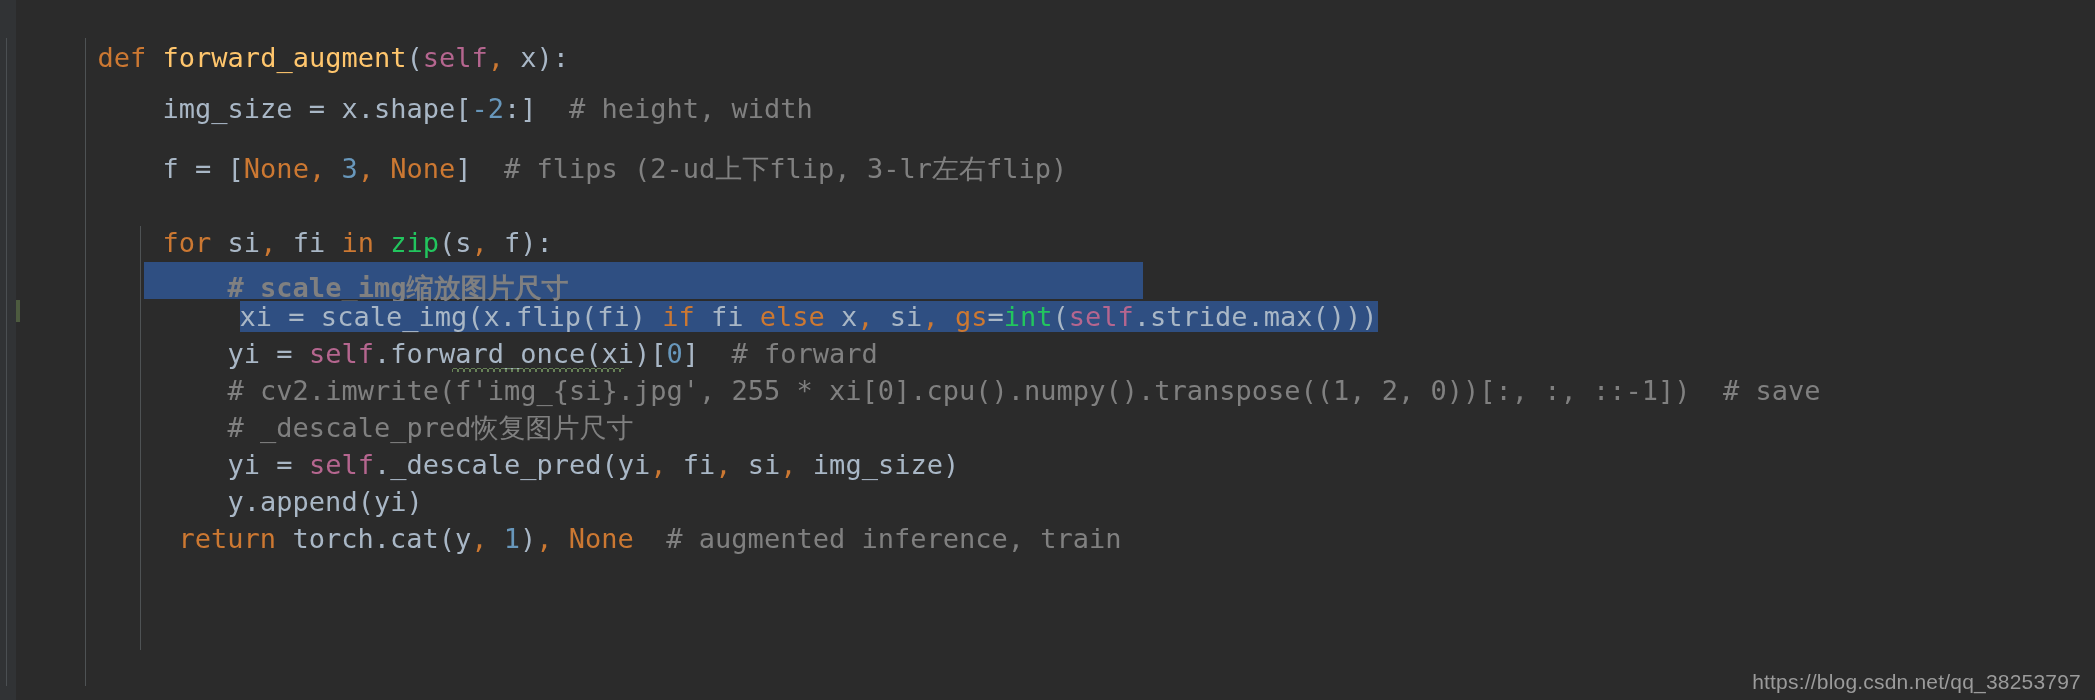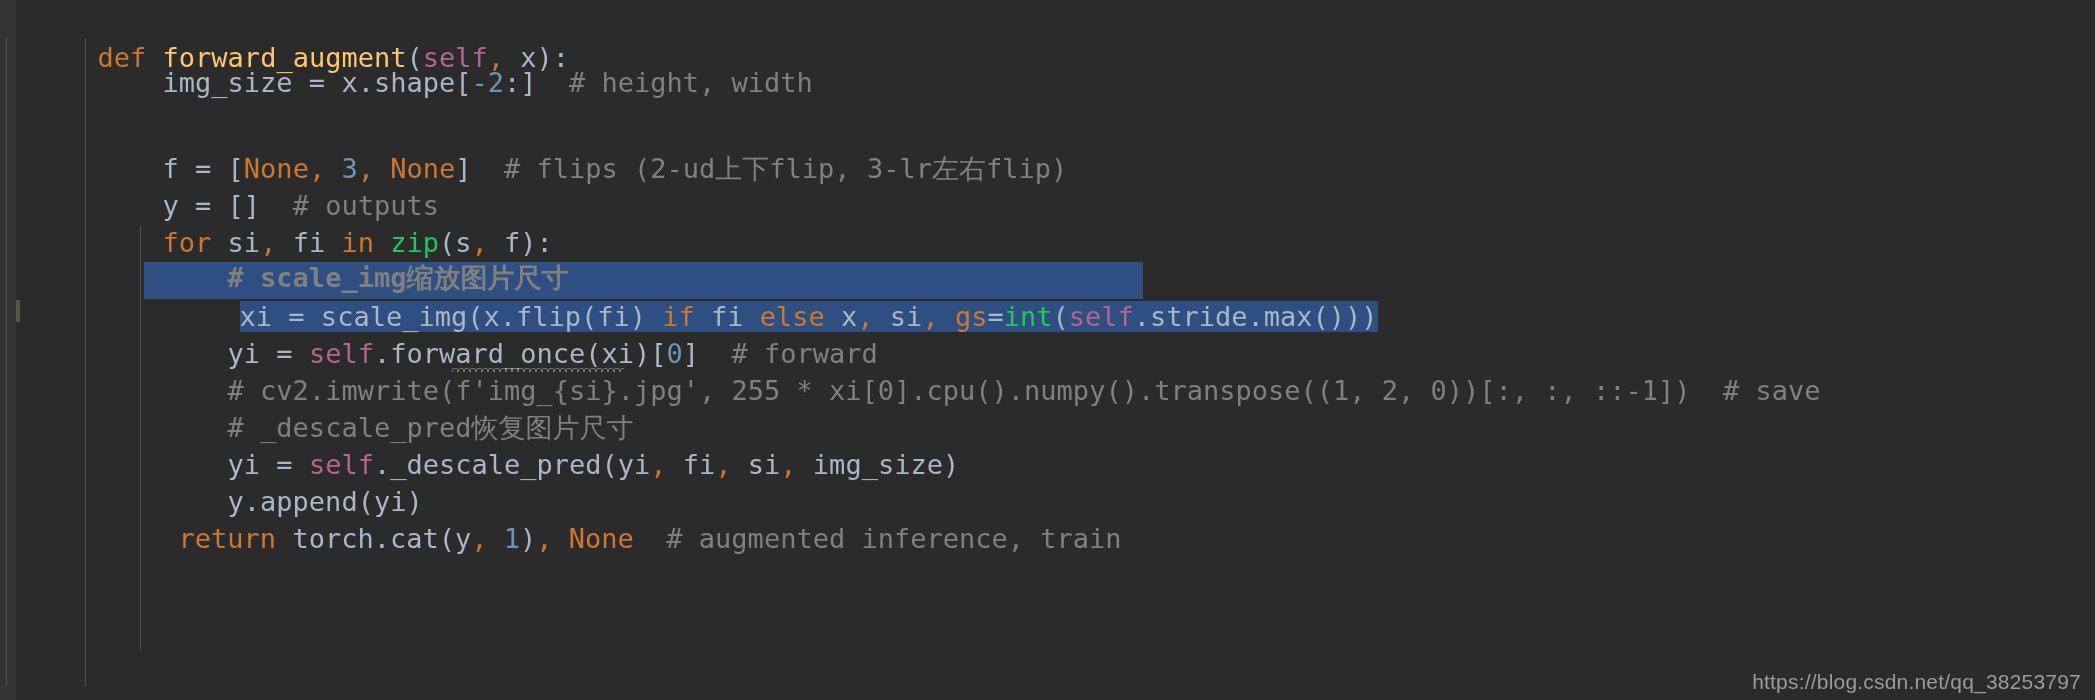--- a/index.html
+++ b/index.html
@@ -124,38 +124,35 @@
 
   <div class="mini-marker" style="left:16px; top:300px; width:4px; height:22px;"></div>
   <div class="mini-marker" style="left:1470px; top:300px; width:58px; height:3px; opacity:0.0;"></div>
 
   <div class="code">
 
     <div class="line" style="top:2px;">
       <span class="kw">def</span><span class="plain"> </span><span class="fn">forward_augment</span><span class="plain">(</span><span class="selfpink">self</span><span class="kw">,</span><span class="plain"> x):</span>
     </div>
 
-    <div class="line" style="top:27px;">
+    <div class="line" style="top:53px;">
       <span class="plain">    img_size = x.shape[</span><span class="num">-2</span><span class="plain">:]  </span><span class="cmt"># height, width</span>
     </div>
 
 
     <div class="line" style="top:113px;">
       <span class="plain">    f = [</span><span class="kw">None</span><span class="kw">,</span><span class="plain"> </span><span class="num">3</span><span class="kw">,</span><span class="plain"> </span><span class="kw">None</span><span class="plain">]  </span><span class="cmt"># flips (2-ud上下flip, 3-lr左右flip)</span>
     </div>
 
-    <div class="line" style="top:150px;">
-      <span class="plain">    y = []  </span><span class="cmt"># outputs</span>
-    </div>
 
     <div class="line" style="top:187px;">
       <span class="plain">    </span><span class="kw">for</span><span class="plain"> si</span><span class="kw">,</span><span class="plain"> fi </span><span class="kw">in</span><span class="plain"> </span><span class="builtin">zip</span><span class="plain">(s</span><span class="kw">,</span><span class="plain"> f):</span>
     </div>
 
-    <div class="line" style="top:222px;font-weight:bold;">
+    <div class="line" style="top:232px;font-weight:bold;">
       <span class="plain">        </span><span class="cmt"># scale_img缩放图片尺寸</span>
     </div>
 
     <div class="line selected" style="top:261px;">
       <span class="plain">        </span><span class="hl plain">xi = scale_img(x.flip(fi) </span><span class="hl kw">if</span><span class="hl plain"> fi </span><span class="hl kw">else</span><span class="hl plain"> x</span><span class="hl kw">,</span><span class="hl plain"> si</span><span class="hl kw">,</span><span class="hl plain"> </span><span class="hl kwarg">gs</span><span class="hl plain">=</span><span class="hl builtin">int</span><span class="hl plain">(</span><span class="hl selfpink">self</span><span class="hl plain">.stride.max()))</span>
     </div>
 
     <div class="line" style="top:298px;">
       <span class="plain">        yi = </span><span class="selfpink">self</span><span class="plain">.forward_once(xi)[</span><span class="num">0</span><span class="plain">]  </span><span class="cmt"># forward</span>
     </div>

